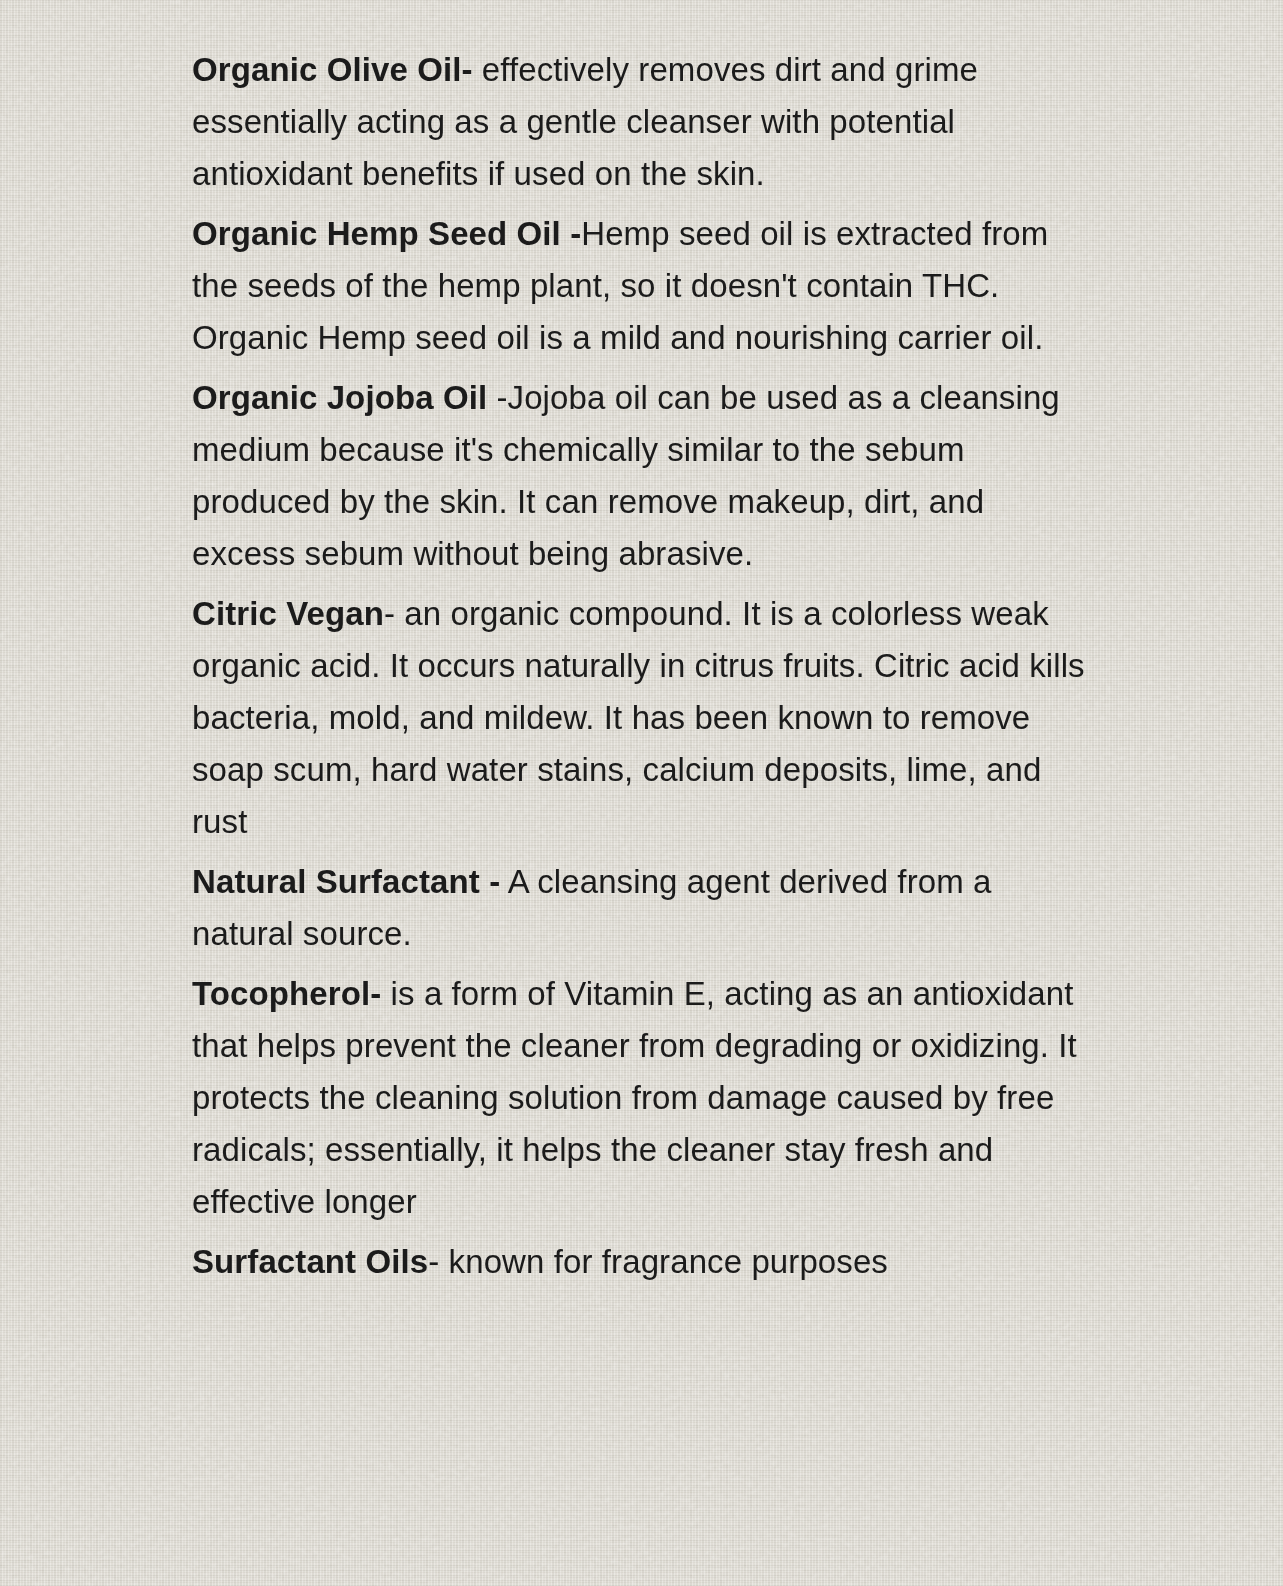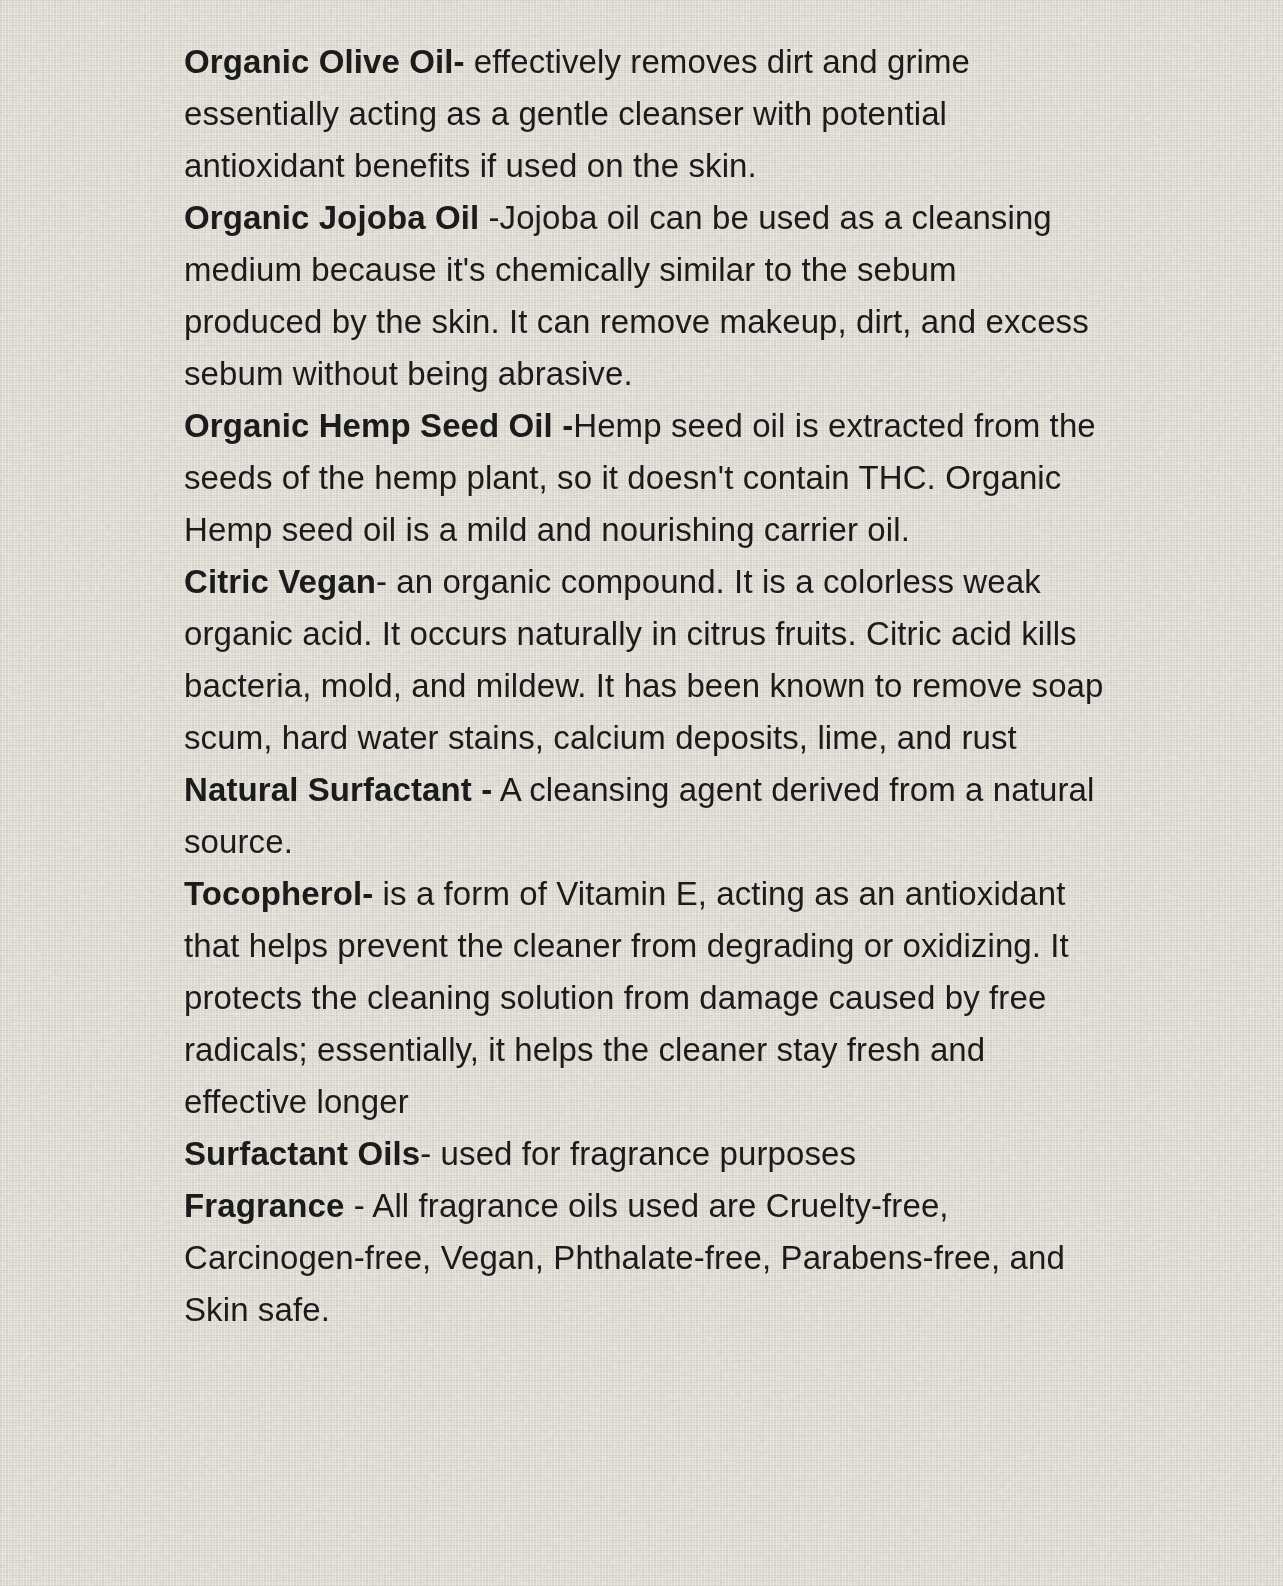--- a/index.html
+++ b/index.html
@@ -43,21 +43,21 @@
     position: absolute;
     left: 184px;
     top: 36px;
     width: 920px;
     font-size: 33px;
     line-height: 52px;
     color: #1b1b1b;
     letter-spacing: 0.1px;
   }
   .text-block p {
-    margin: 0;
+    margin: 8px;
     padding: 0;
   }
   .ing-name {
     font-weight: bold;
   }
 </style>
 </head>
 <body>
 
 <div class="canvas">
@@ -69,28 +69,27 @@
         <feColorMatrix type="saturate" values="0"></feColorMatrix>
       </filter>
     </defs>
     <rect width="1283" height="1586" filter="url(#fabricNoise)"></rect>
   </svg>
 
   <div class="text-block">
 
     <p><span class="ing-name">Organic Olive Oil-</span><span> effectively removes dirt and grime essentially acting as a gentle cleanser with potential antioxidant benefits if used on the skin.</span></p>
 
+    <p><span class="ing-name">Organic Hemp Seed Oil -</span><span>Hemp seed oil is extracted from the seeds of the hemp plant, so it doesn't contain THC. Organic Hemp seed oil is a mild and nourishing carrier oil.</span></p>
+
     <p><span class="ing-name">Organic Jojoba Oil</span><span> -Jojoba oil can be used as a cleansing medium because it's chemically similar to the sebum produced by the skin. It can remove makeup, dirt, and excess sebum without being abrasive.</span></p>
-
-    <p><span class="ing-name">Organic Hemp Seed Oil -</span><span>Hemp seed oil is extracted from the seeds of the hemp plant, so it doesn't contain THC. Organic Hemp seed oil is a mild and nourishing carrier oil.</span></p>
 
     <p><span class="ing-name">Citric Vegan</span><span>- an organic compound. It is a colorless weak organic acid. It occurs naturally in citrus fruits. Citric acid kills bacteria, mold, and mildew. It has been known to remove soap scum, hard water stains, calcium deposits, lime, and rust</span></p>
 
     <p><span class="ing-name">Natural Surfactant -</span><span> A cleansing agent derived from a natural source.</span></p>
 
     <p><span class="ing-name">Tocopherol-</span><span> is a form of Vitamin E, acting as an antioxidant that helps prevent the cleaner from degrading or oxidizing. It protects the cleaning solution from damage caused by free radicals; essentially, it helps the cleaner stay fresh and effective longer</span></p>
 
-    <p><span class="ing-name">Surfactant Oils</span><span>- used for fragrance purposes</span></p>
+    <p><span class="ing-name">Surfactant Oils</span><span>- known for fragrance purposes</span></p>
 
-    <p><span class="ing-name">Fragrance</span><span> - All fragrance oils used are Cruelty-free, Carcinogen-free, Vegan, Phthalate-free, Parabens-free, and Skin safe.</span></p>
 
   </div>
 </div>
 
 </body></html>

